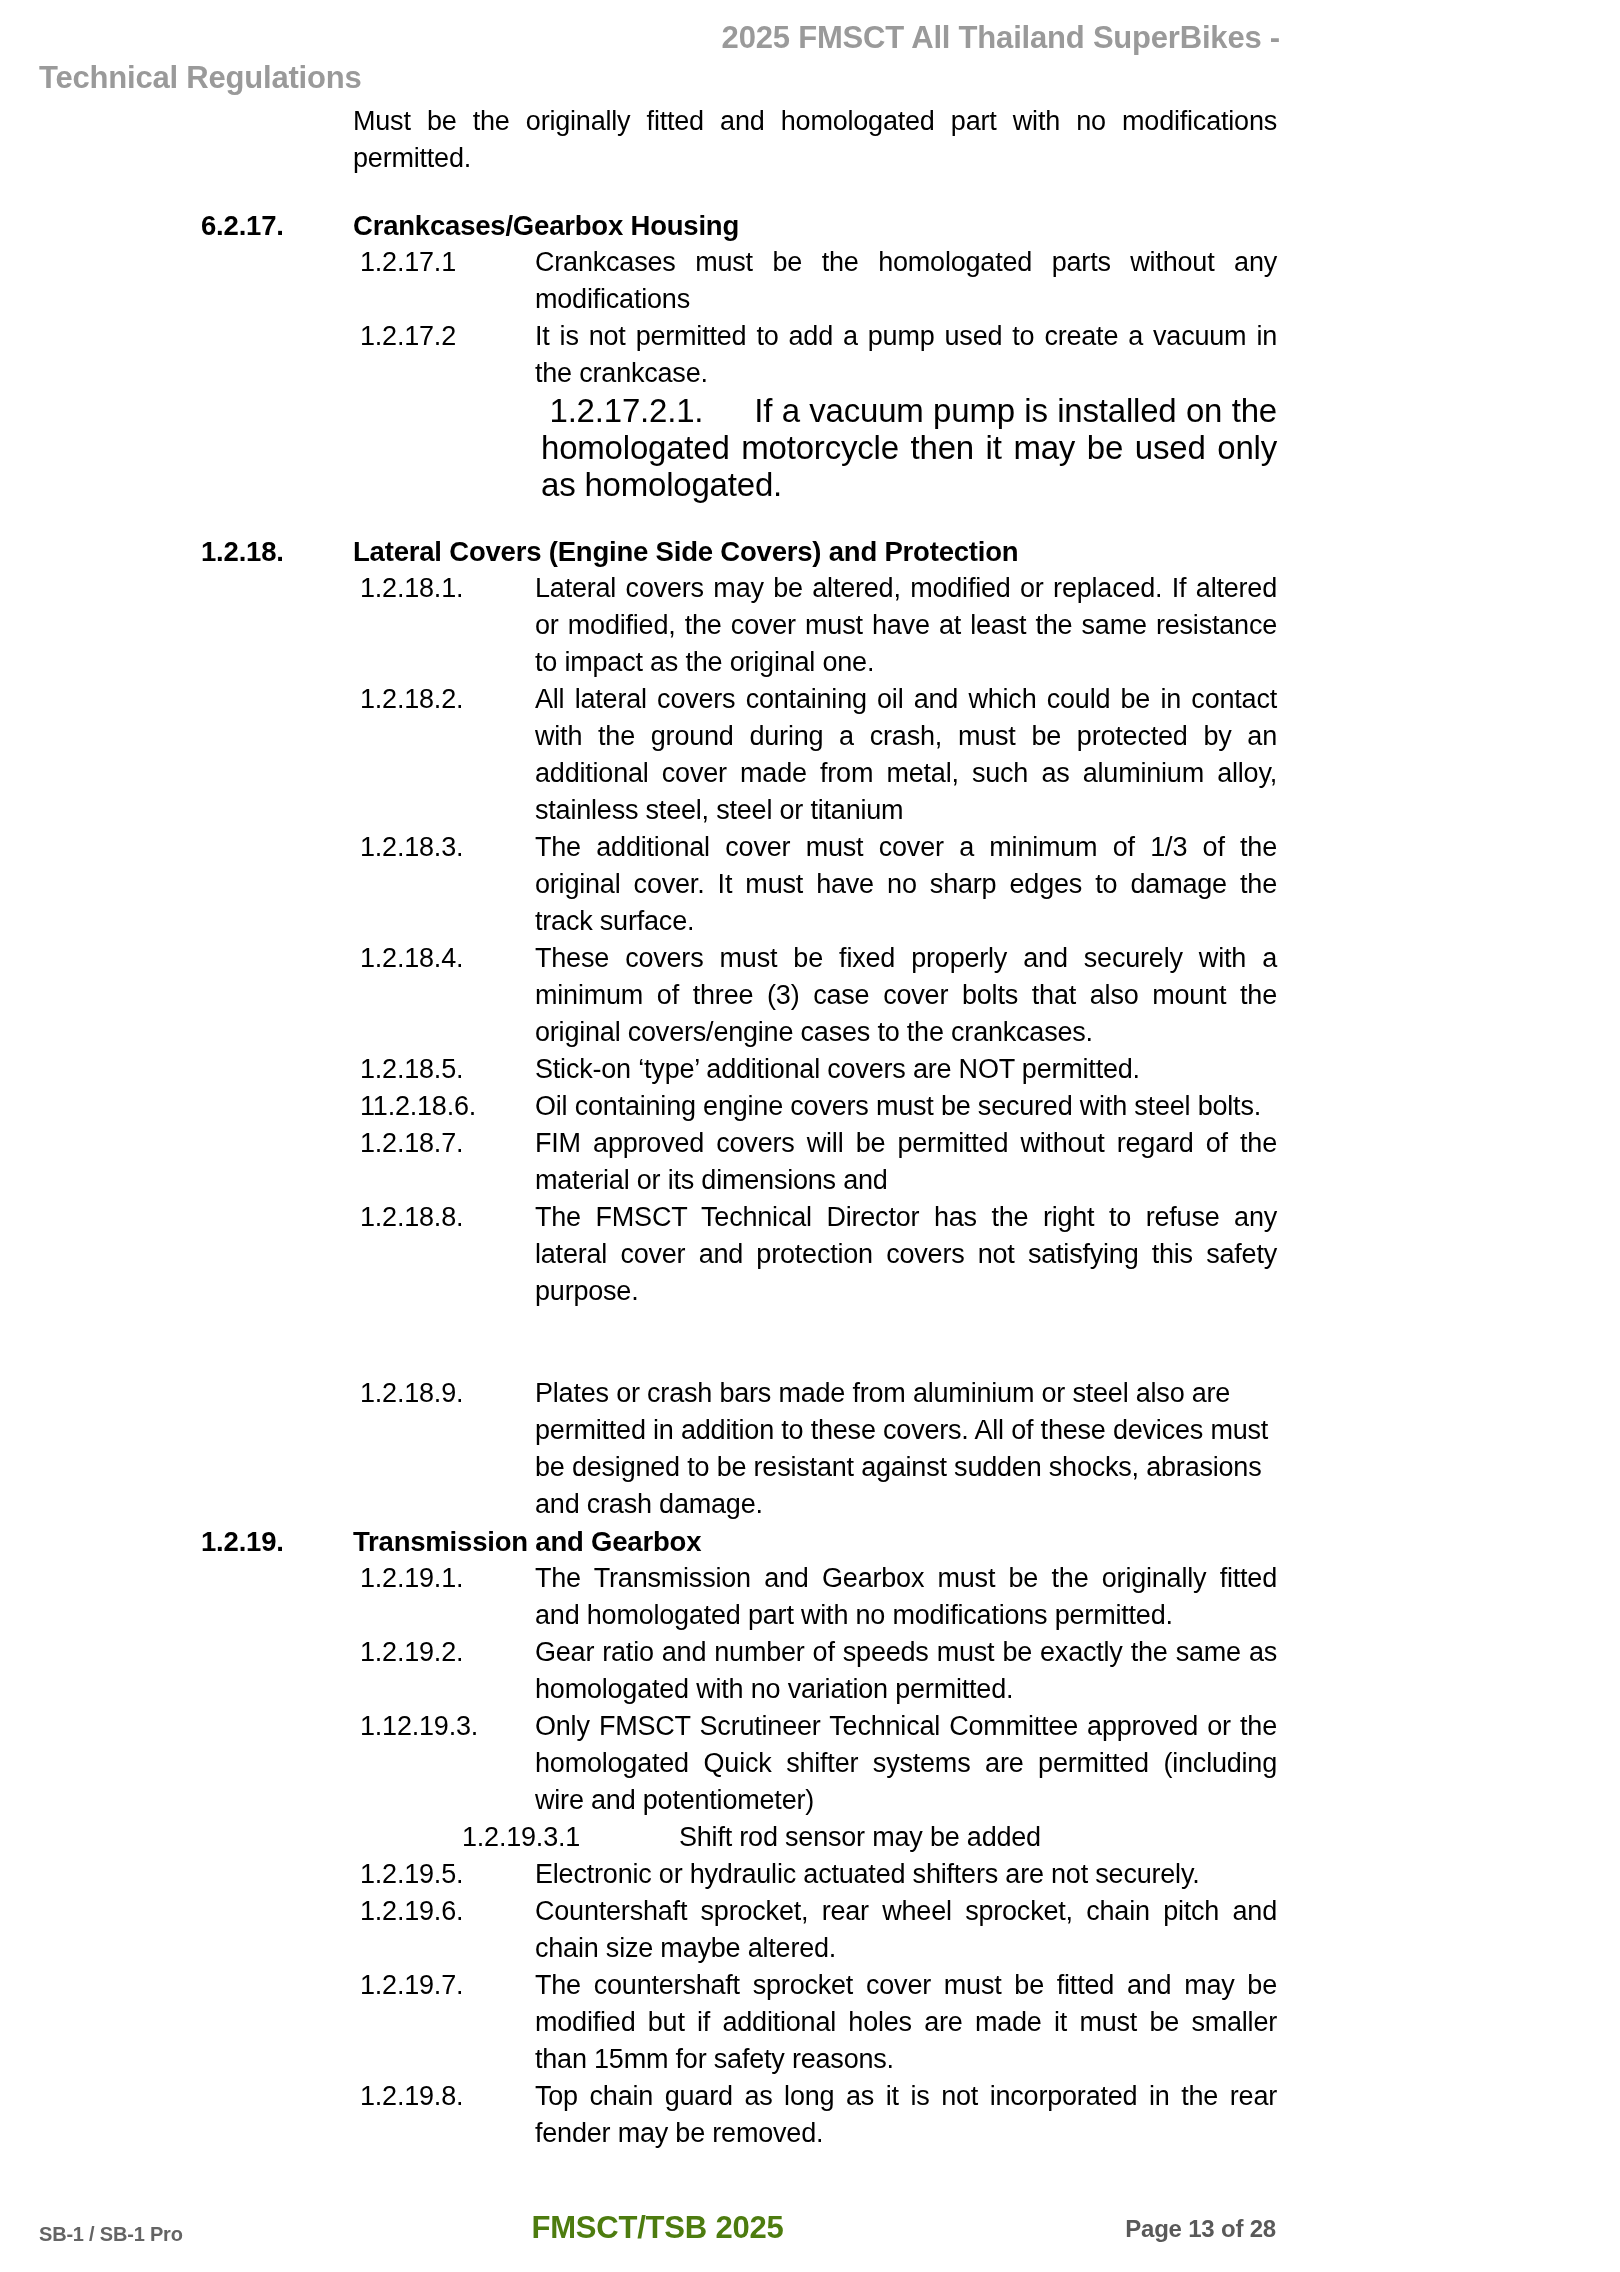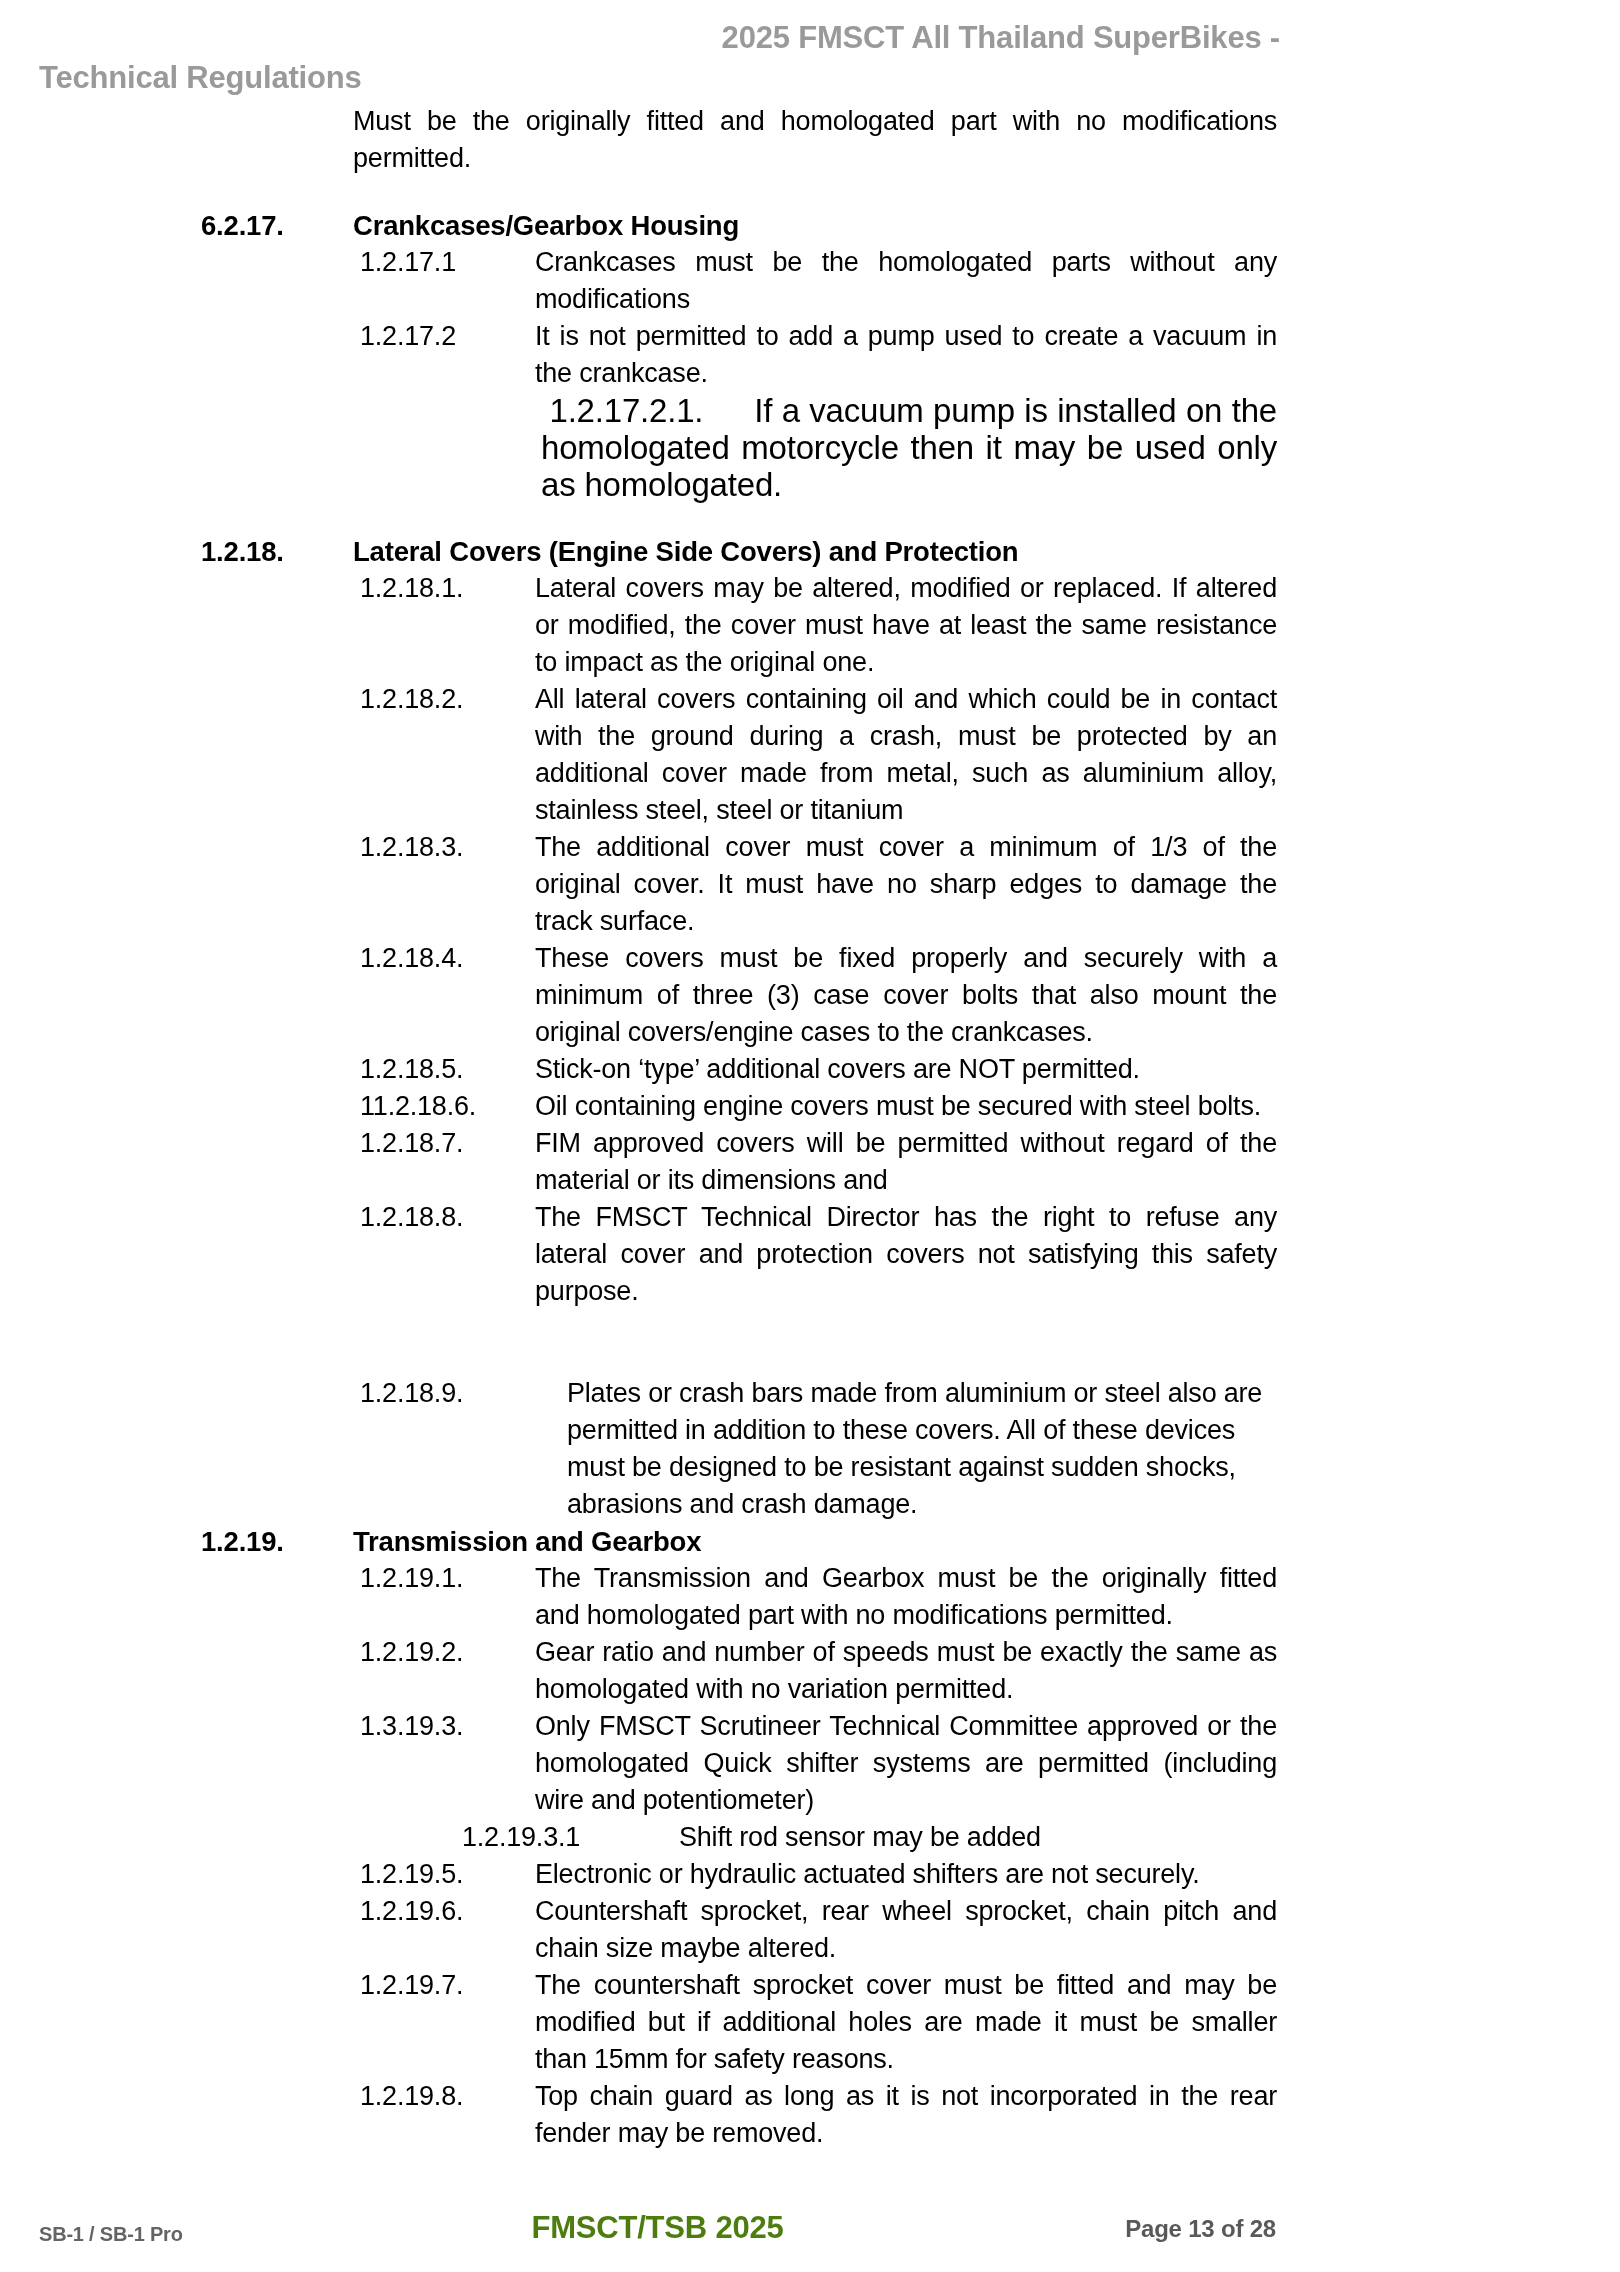--- a/index.html
+++ b/index.html
@@ -55,21 +55,21 @@
     display: flex;
     margin-left: 360px;
     margin-right: 163px;
     font-size: 27px;
     line-height: 37px;
   }
   .inum { width: 175px; flex: none; }
   .itext { flex: 1; }
   .just { text-align: justify; }
   .leftalign { text-align: left; }
-  .gap-lg { margin-top: 65px; gap: 32px; }
+  .gap-lg { margin-top: 65px; }
   .gap-sm { margin-top: 37px; }
   
   .item3 {
     margin-left: 541px;
     margin-right: 163px;
     font-size: 33px;
     line-height: 37px;
     text-align: justify;
     text-indent: 8.5px;
   }
@@ -191,21 +191,21 @@
   </div>
   <div class="item">
     <div class="inum">1.2.19.1.</div>
     <div class="itext just">The Transmission and Gearbox must be the originally fitted and homologated part with no modifications permitted.</div>
   </div>
   <div class="item">
     <div class="inum">1.2.19.2.</div>
     <div class="itext just">Gear ratio and number of speeds must be exactly the same as homologated with no variation permitted.</div>
   </div>
   <div class="item">
-    <div class="inum">1.3.19.3.</div>
+    <div class="inum">1.12.19.3.</div>
     <div class="itext just">Only FMSCT Scrutineer Technical Committee approved or the homologated Quick shifter systems are permitted (including wire and potentiometer)</div>
   </div>
   <div class="item4">
     <span class="inum4">1.2.19.3.1</span><span>Shift rod sensor may be added</span>
   </div>
   <div class="item">
     <div class="inum">1.2.19.5.</div>
     <div class="itext just">Electronic or hydraulic actuated shifters are not securely.</div>
   </div>
   <div class="item">

